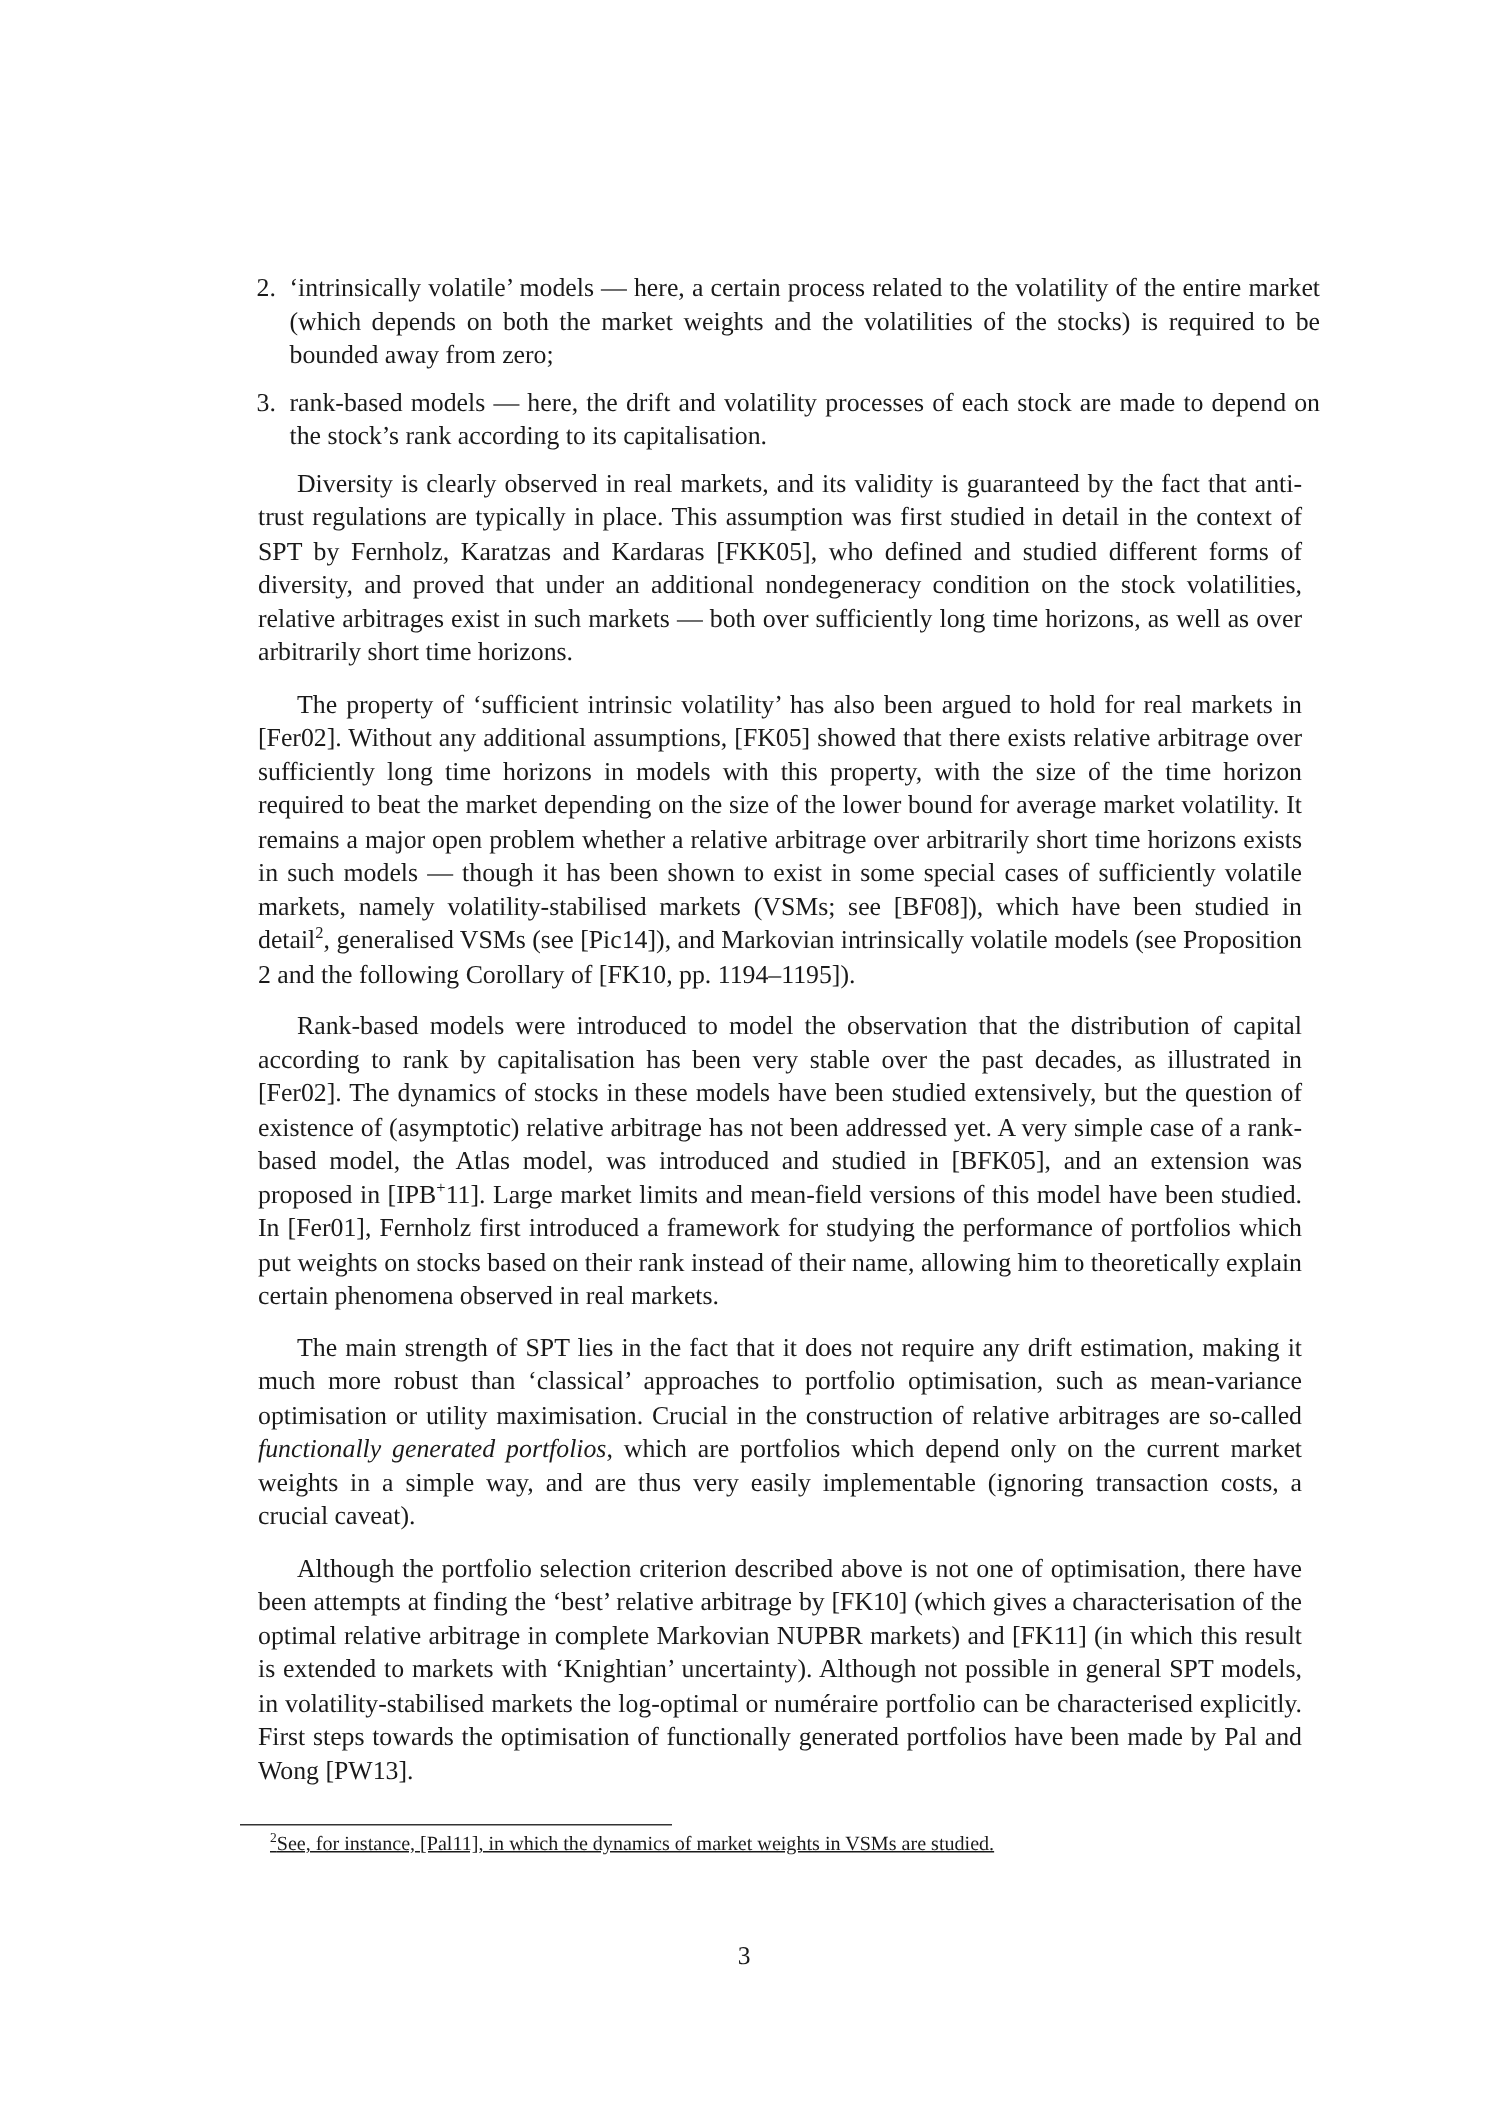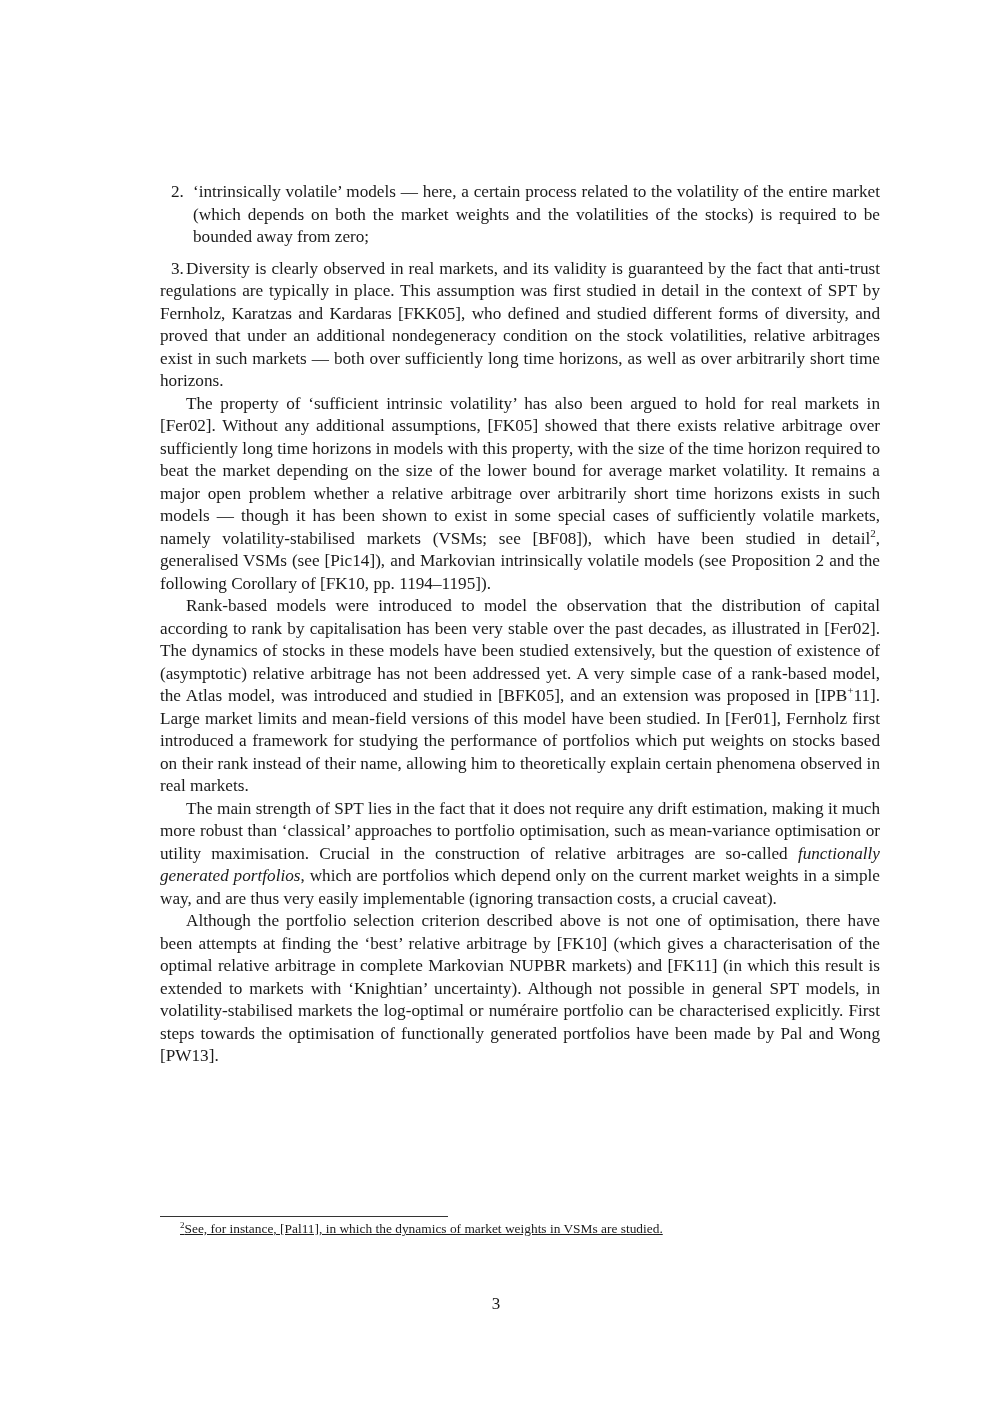--- a/index.html
+++ b/index.html
@@ -34,21 +34,21 @@
       position: relative;
       padding-left: 33px;
       margin-bottom: 9px;
     }
     .enum-num {
       position: absolute;
       left: 11px;
       top: 0;
     }
     .para {
-      margin: 0;
+      margin: 12px;
       text-indent: 26px;
     }
     .para.first {
       margin-top: 9px;
     }
     .para em {
       font-style: italic;
     }
     sup {
       font-size: 11px;
@@ -89,20 +89,21 @@
 <body>
 
 <div class="page">
   <ul class="enum">
     <li class="enum-item">
       <span class="enum-num">2.</span>
       <span>‘intrinsically volatile’ models — here, a certain process related to the volatility of the entire market (which depends on both the market weights and the volatilities of the stocks) is required to be bounded away from zero;</span>
     </li>
     <li class="enum-item">
       <span class="enum-num">3.</span>
+      <span>rank-based models — here, the drift and volatility processes of each stock are made to depend on the stock’s rank according to its capitalisation.</span>
     </li>
   </ul>
 
   <p class="para first">Diversity is clearly observed in real markets, and its validity is guaranteed by the fact that anti-trust regulations are typically in place.  This assumption was first studied in detail in the context of SPT by Fernholz, Karatzas and Kardaras [FKK05], who defined and studied different forms of diversity, and proved that under an additional nondegeneracy condition on the stock volatilities, relative arbitrages exist in such markets — both over sufficiently long time horizons, as well as over arbitrarily short time horizons.</p>
 
   <p class="para"><span>The property of ‘sufficient intrinsic volatility’ has also been argued to hold for real markets in [Fer02]. Without any additional assumptions, [FK05] showed that there exists relative arbitrage over sufficiently long time horizons in models with this property, with the size of the time horizon required to beat the market depending on the size of the lower bound for average market volatility. It remains a major open problem whether a relative arbitrage over arbitrarily short time horizons exists in such models — though it has been shown to exist in some special cases of sufficiently volatile markets, namely volatility-stabilised markets (VSMs; see [BF08]), which have been studied in detail</span><sup>2</sup><span>, generalised VSMs (see [Pic14]), and Markovian intrinsically volatile models (see Proposition 2 and the following Corollary of [FK10, pp. 1194–1195]).</span></p>
 
   <p class="para"><span>Rank-based models were introduced to model the observation that the distribution of capital according to rank by capitalisation has been very stable over the past decades, as illustrated in [Fer02]. The dynamics of stocks in these models have been studied extensively, but the question of existence of (asymptotic) relative arbitrage has not been addressed yet. A very simple case of a rank-based model, the Atlas model, was introduced and studied in [BFK05], and an extension was proposed in [IPB</span><sup>+</sup><span>11]. Large market limits and mean-field versions of this model have been studied. In [Fer01], Fernholz first introduced a framework for studying the performance of portfolios which put weights on stocks based on their rank instead of their name, allowing him to theoretically explain certain phenomena observed in real markets.</span></p>
 
   <p class="para"><span>The main strength of SPT lies in the fact that it does not require any drift estimation, making it much more robust than ‘classical’ approaches to portfolio optimisation, such as mean-variance optimisation or utility maximisation. Crucial in the construction of relative arbitrages are so-called </span><em>functionally generated portfolios</em><span>, which are portfolios which depend only on the current market weights in a simple way, and are thus very easily implementable (ignoring transaction costs, a crucial caveat).</span></p>

